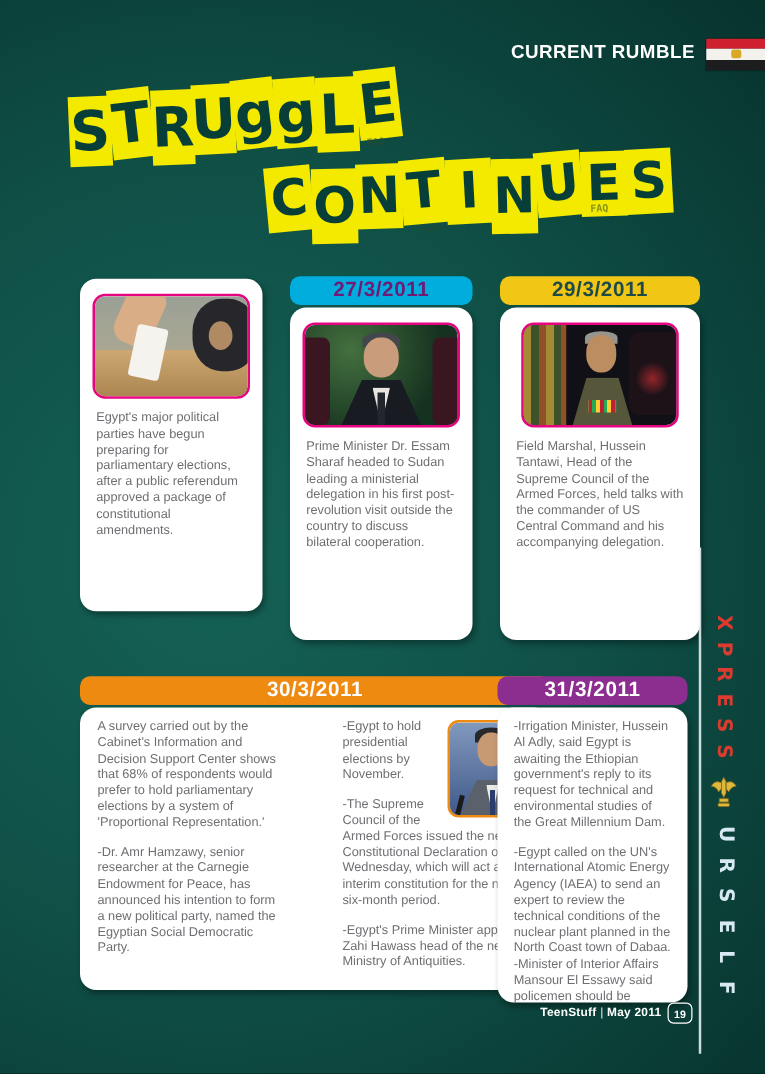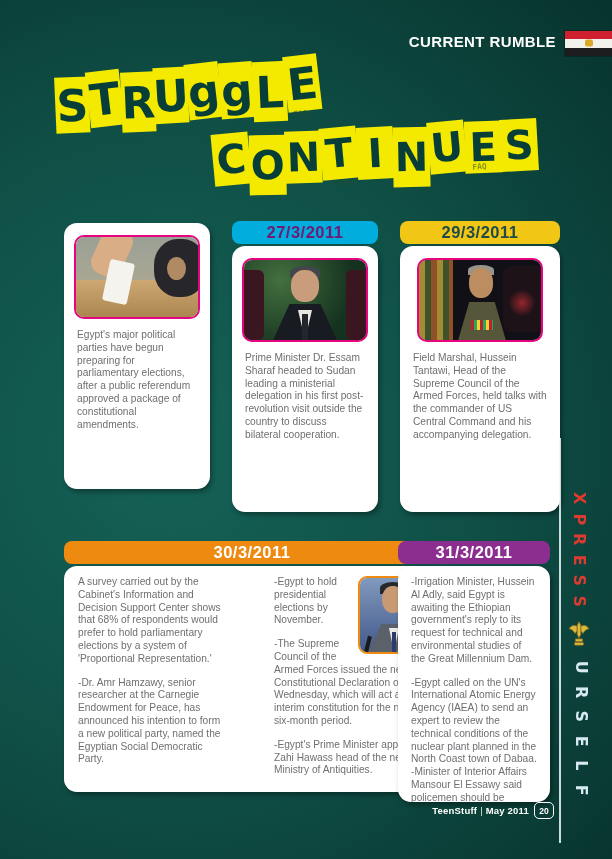--- a/index.html
+++ b/index.html
@@ -257,16 +257,16 @@
         <span class="vletter">E</span>
         <span class="vletter">L</span>
         <span class="vletter">F</span>
       </div>
   </div>
 
   <div class="footer">
     <span class="cred">TeenStuff</span>
     <span class="sep">|</span>
     <span class="cred">May 2011</span>
-    <span class="pageno">20</span>
+    <span class="pageno">19</span>
   </div>
 
 </div>
 
 </body></html>

